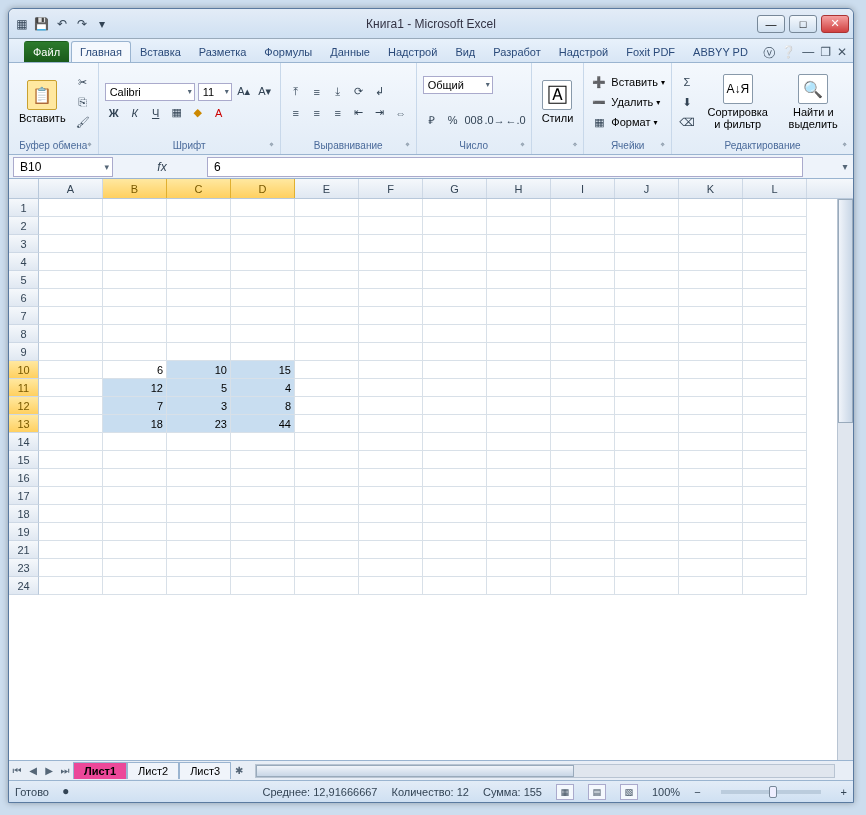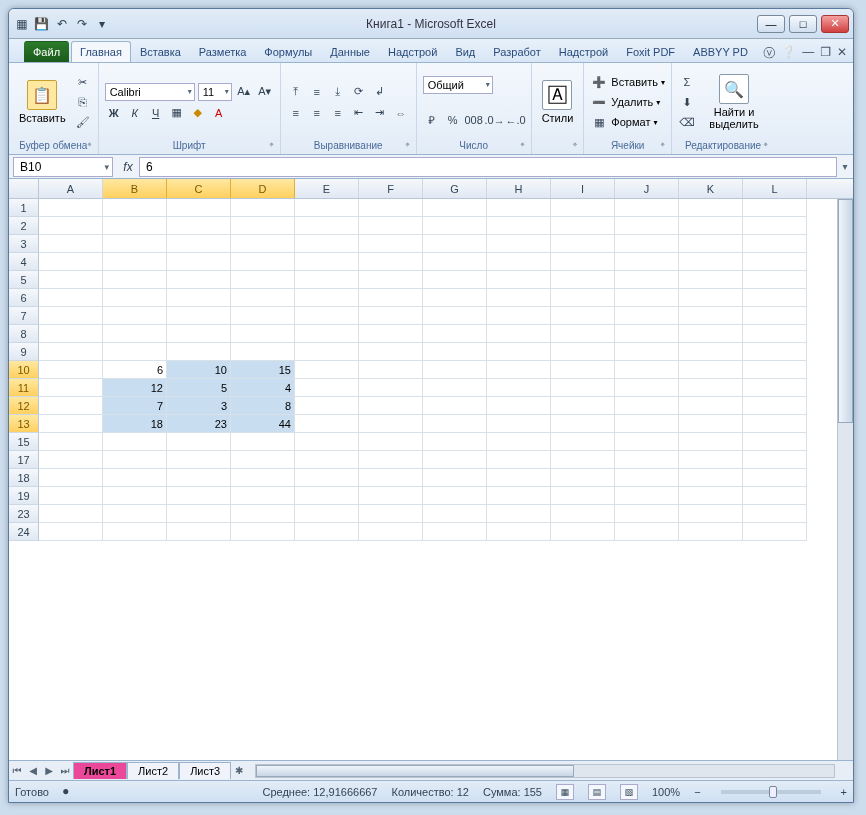--- a/index.html
+++ b/index.html
@@ -33,21 +33,21 @@
   .group-label::after { content: "⌖"; position: absolute; right: 0; font-size: 8px; color: #678; }
   .bigbtn { display: flex; flex-direction: column; align-items: center; gap: 2px; padding: 4px; cursor: pointer; }
   .bigbtn .ic { width: 30px; height: 30px; background: #ffe8a0; border: 1px solid #c8a030; border-radius: 2px; display:flex;align-items:center;justify-content:center;font-size:16px; }
   .col { display: flex; flex-direction: column; gap: 2px; }
   .row { display: flex; gap: 3px; align-items: center; }
   .smallico { width: 18px; height: 18px; border: 1px solid transparent; border-radius: 2px; display: flex; align-items: center; justify-content: center; cursor: pointer; color: #345; font-size: 11px; }
   .combo { height: 18px; border: 1px solid #aac; background: #fff; font-size: 11px; padding: 0 14px 0 4px; position: relative; display:flex;align-items:center; cursor:pointer; }
   .combo::after { content: "▾"; position: absolute; right: 2px; font-size: 8px; color: #567; }
 
   
-  .fxbar { height: 24px; border-bottom: 1px solid #9ab4d0; display: flex; align-items: center; background: #eef3fa; font-size: 12px; }
+  .fxbar { height: 24px; border-bottom: 1px solid #9ab4d0; display: flex; align-items: center; background: #eef3fa; font-size: 12px; gap: 34px; }
   .namebox { width: 100px; height: 20px; margin: 0 4px; border: 1px solid #aac; background: #fff; padding: 0 18px 0 6px; position: relative; display:flex;align-items:center; }
   .namebox::after { content: "▾"; position: absolute; right: 3px; font-size: 9px; color: #567; }
   .fx { width: 22px; text-align: center; color: #345; font-style: italic; }
   .fxinput { flex: 1; height: 20px; border: 1px solid #aac; background: #fff; padding: 0 6px; display:flex;align-items:center; }
   .fxexpand { width: 16px; text-align: center; color: #567; cursor: pointer; font-size:10px; }
 
   
   .gridwrap { flex: 1; display: flex; flex-direction: column; overflow: hidden; position: relative; background:#fff; }
   .colheads { display: flex; height: 20px; background: linear-gradient(#f5f8fb,#e0e8f2); border-bottom: 1px solid #b8c8da; font-size: 11px; }
   .corner { width: 30px; border-right: 1px solid #b8c8da; background: linear-gradient(#f5f8fb,#e0e8f2); }
@@ -236,20 +236,24 @@
     </div>
 
     <div class="group" style="border-right:none">
       <div class="group-body">
         <div class="col" style="gap:2px">
           <div class="smallico">Σ</div>
           <div class="smallico">⬇</div>
           <div class="smallico">⌫</div>
         </div>
         <div class="bigbtn">
+          <div class="ic" style="background:#fff;border-color:#89a;font-size:12px">A↓Я</div>
+          <span style="max-width:68px;text-align:center">Сортировка и фильтр</span>
+        </div>
+        <div class="bigbtn">
           <div class="ic" style="background:#fff;border-color:#89a">🔍</div>
           <span style="max-width:60px;text-align:center">Найти и выделить</span>
         </div>
       </div>
       <div class="group-label">Редактирование</div>
     </div>
   </div>
 
   <div class="fxbar">
     <div class="namebox">B10</div>
@@ -469,35 +473,65 @@
           <div class="cell"></div>
           <div class="cell"></div>
           <div class="cell"></div>
           <div class="cell"></div>
           <div class="cell"></div>
           <div class="cell"></div>
           <div class="cell"></div>
           <div class="cell"></div>
         </div>
         <div class="row-g">
+          <div class="rowh">14</div>
+          <div class="cell"></div>
+          <div class="cell"></div>
+          <div class="cell"></div>
+          <div class="cell"></div>
+          <div class="cell"></div>
+          <div class="cell"></div>
+          <div class="cell"></div>
+          <div class="cell"></div>
+          <div class="cell"></div>
+          <div class="cell"></div>
+          <div class="cell"></div>
+          <div class="cell"></div>
+        </div>
+        <div class="row-g">
           <div class="rowh">15</div>
           <div class="cell"></div>
           <div class="cell"></div>
           <div class="cell"></div>
           <div class="cell"></div>
           <div class="cell"></div>
           <div class="cell"></div>
           <div class="cell"></div>
           <div class="cell"></div>
           <div class="cell"></div>
           <div class="cell"></div>
           <div class="cell"></div>
           <div class="cell"></div>
         </div>
         <div class="row-g">
+          <div class="rowh">16</div>
+          <div class="cell"></div>
+          <div class="cell"></div>
+          <div class="cell"></div>
+          <div class="cell"></div>
+          <div class="cell"></div>
+          <div class="cell"></div>
+          <div class="cell"></div>
+          <div class="cell"></div>
+          <div class="cell"></div>
+          <div class="cell"></div>
+          <div class="cell"></div>
+          <div class="cell"></div>
+        </div>
+        <div class="row-g">
           <div class="rowh">17</div>
           <div class="cell"></div>
           <div class="cell"></div>
           <div class="cell"></div>
           <div class="cell"></div>
           <div class="cell"></div>
           <div class="cell"></div>
           <div class="cell"></div>
           <div class="cell"></div>
           <div class="cell"></div>
@@ -515,20 +549,35 @@
           <div class="cell"></div>
           <div class="cell"></div>
           <div class="cell"></div>
           <div class="cell"></div>
           <div class="cell"></div>
           <div class="cell"></div>
           <div class="cell"></div>
         </div>
         <div class="row-g">
           <div class="rowh">19</div>
+          <div class="cell"></div>
+          <div class="cell"></div>
+          <div class="cell"></div>
+          <div class="cell"></div>
+          <div class="cell"></div>
+          <div class="cell"></div>
+          <div class="cell"></div>
+          <div class="cell"></div>
+          <div class="cell"></div>
+          <div class="cell"></div>
+          <div class="cell"></div>
+          <div class="cell"></div>
+        </div>
+        <div class="row-g">
+          <div class="rowh">21</div>
           <div class="cell"></div>
           <div class="cell"></div>
           <div class="cell"></div>
           <div class="cell"></div>
           <div class="cell"></div>
           <div class="cell"></div>
           <div class="cell"></div>
           <div class="cell"></div>
           <div class="cell"></div>
           <div class="cell"></div>

